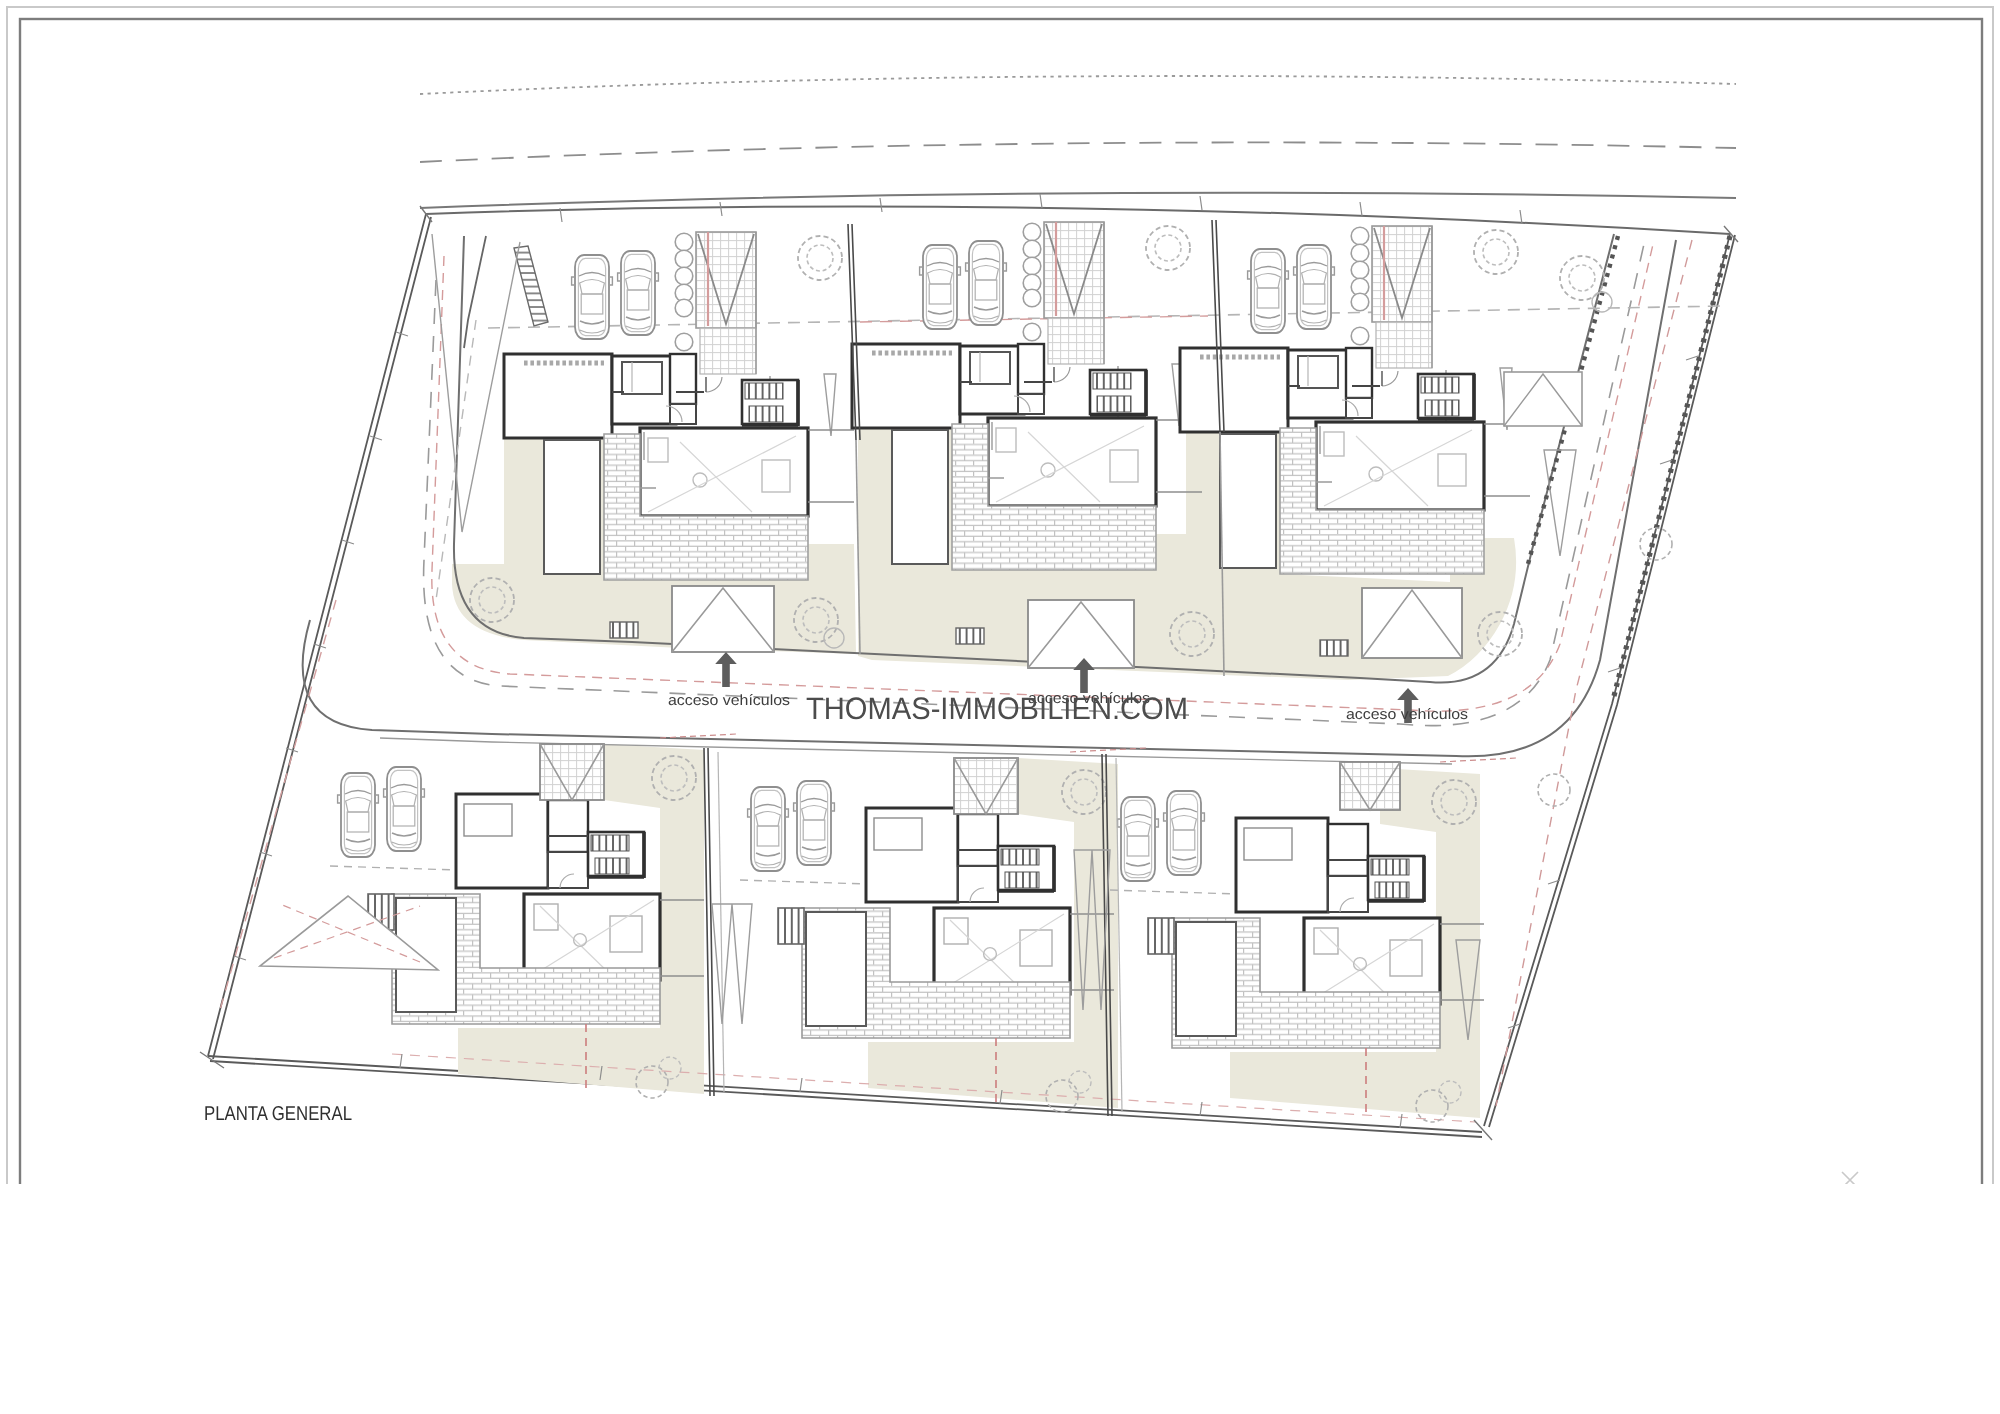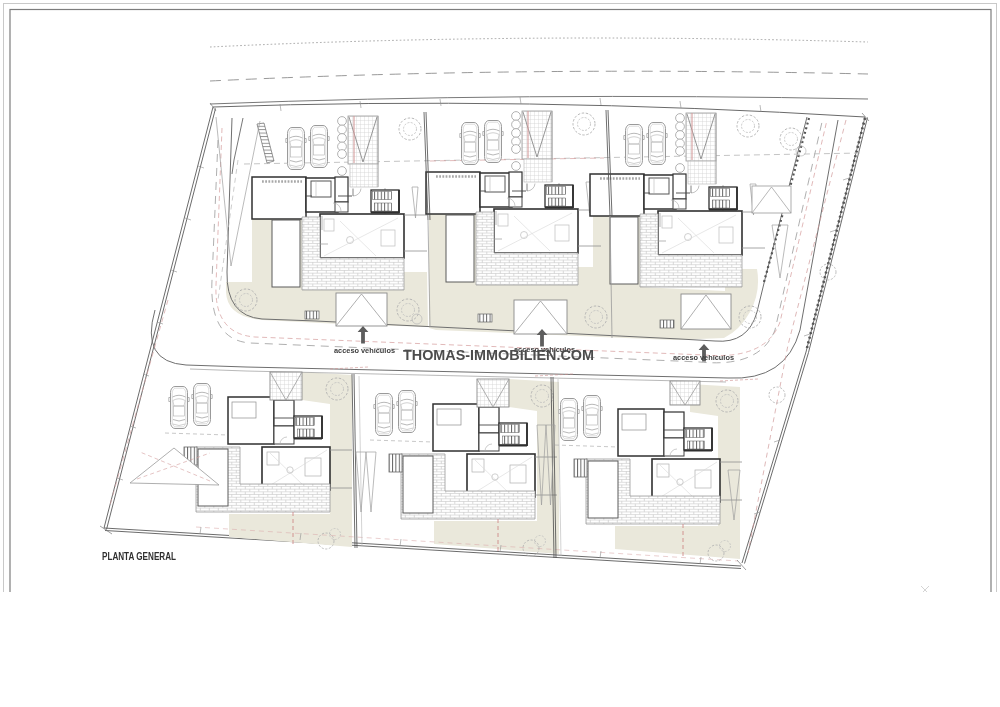--- a/index.html
+++ b/index.html
@@ -1,17 +1,17 @@
 <!DOCTYPE html>
 <html><head>
 <meta charset="utf-8">
 <style>
 html,body{margin:0;padding:0;background:#ffffff;}
 #page{position:relative;width:1000px;height:592px;background:#8b5cf6;overflow:hidden;
-font-family:"Liberation Sans", sans-serif;font-weight:bold;}
+font-family:"Liberation Sans", sans-serif;}
 svg{display:block}
 </style>
 </head>
 <body>
 <div id="page">
 <svg width="1000" height="707" viewBox="0 0 1000 707">
 <defs>
 
 <pattern id="brick" width="9" height="5.4" patternUnits="userSpaceOnUse">
   <rect width="9" height="5.4" fill="#ffffff"></rect>

